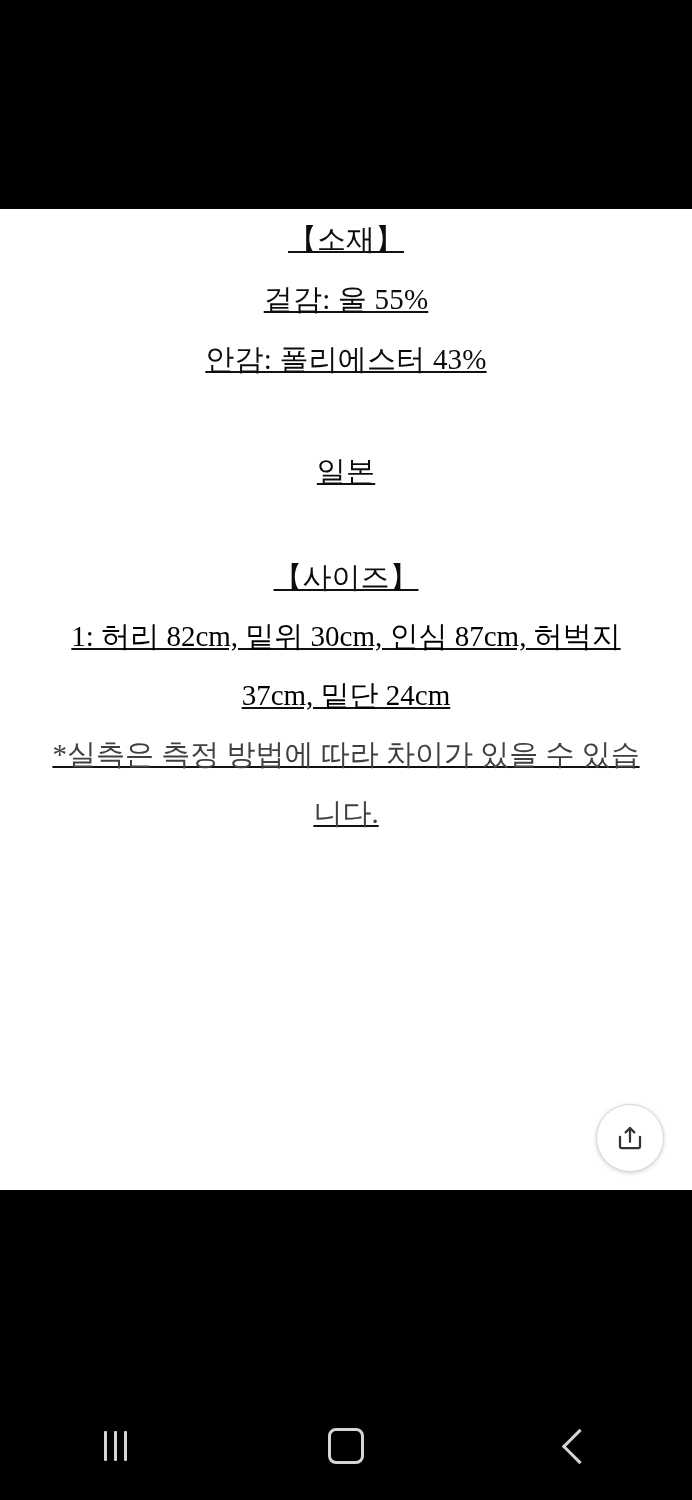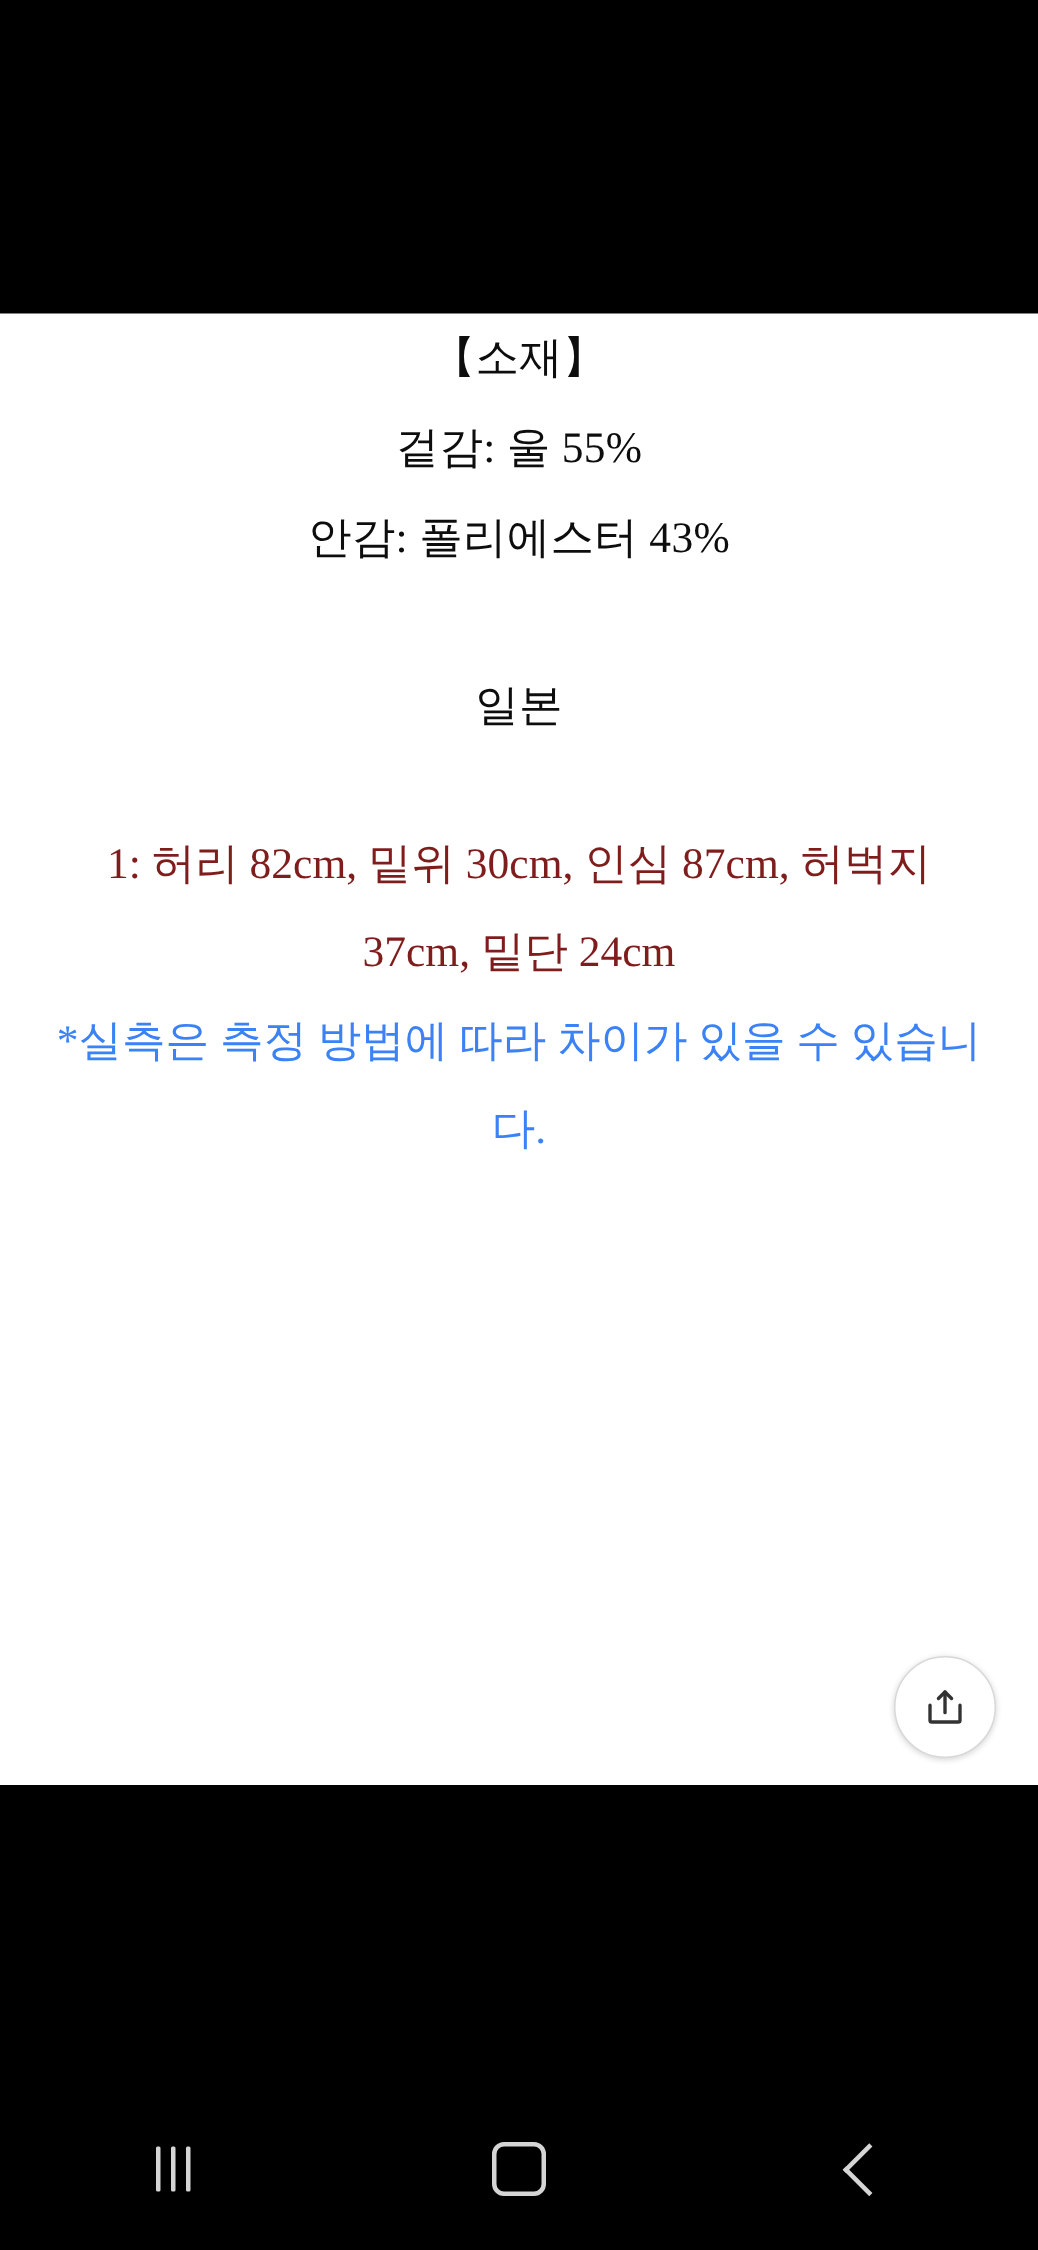--- a/index.html
+++ b/index.html
@@ -57,39 +57,40 @@
     color: #0d0d0d;
     letter-spacing: 0.2px;
   }
   .heading {
     font-size: 29px;
     line-height: 60px;
     font-weight: 400;
     color: #0d0d0d;
   }
   .block {
-    padding: 0 18px;
+    padding: 0 32px;
+    text-decoration: underline;
   }
   .spacer-lg {
     height: 52px;
   }
   .spacer-md {
     height: 46px;
   }
   .size-line {
     font-size: 29px;
     line-height: 59px;
-    color: #7f1d1d;
+    color: #000000;
     padding: 0 20px;
     text-align: center;
   }
   .note-line {
     font-size: 29px;
     line-height: 59px;
-    color: #3b82f6;
+    color: #404040;
     padding: 0 18px;
     text-align: center;
   }
   .share-button {
     position: absolute;
     right: 28px;
     bottom: 18px;
     width: 66px;
     height: 66px;
     border-radius: 50%;
@@ -168,20 +169,21 @@
 
       <div class="spacer-lg"></div>
 
       <div class="block">
         <div class="line">일본</div>
       </div>
 
       <div class="spacer-md"></div>
 
       <div class="block">
+        <div class="heading">【사이즈】</div>
         <div class="size-line">1: 허리 82cm, 밑위 30cm, 인심 87cm, 허벅지 37cm, 밑단 24cm</div>
         <div class="note-line">*실측은 측정 방법에 따라 차이가 있을 수 있습니다.</div>
       </div>
 
     </div>
 
     <div class="share-button">
       <svg viewBox="0 0 24 24" fill="none" stroke="#333333" stroke-width="1.8" stroke-linecap="round" stroke-linejoin="round">
         <path d="M4 11v8a1 1 0 0 0 1 1h14a1 1 0 0 0 1-1v-8"></path>
         <path d="M12 15V4"></path>

